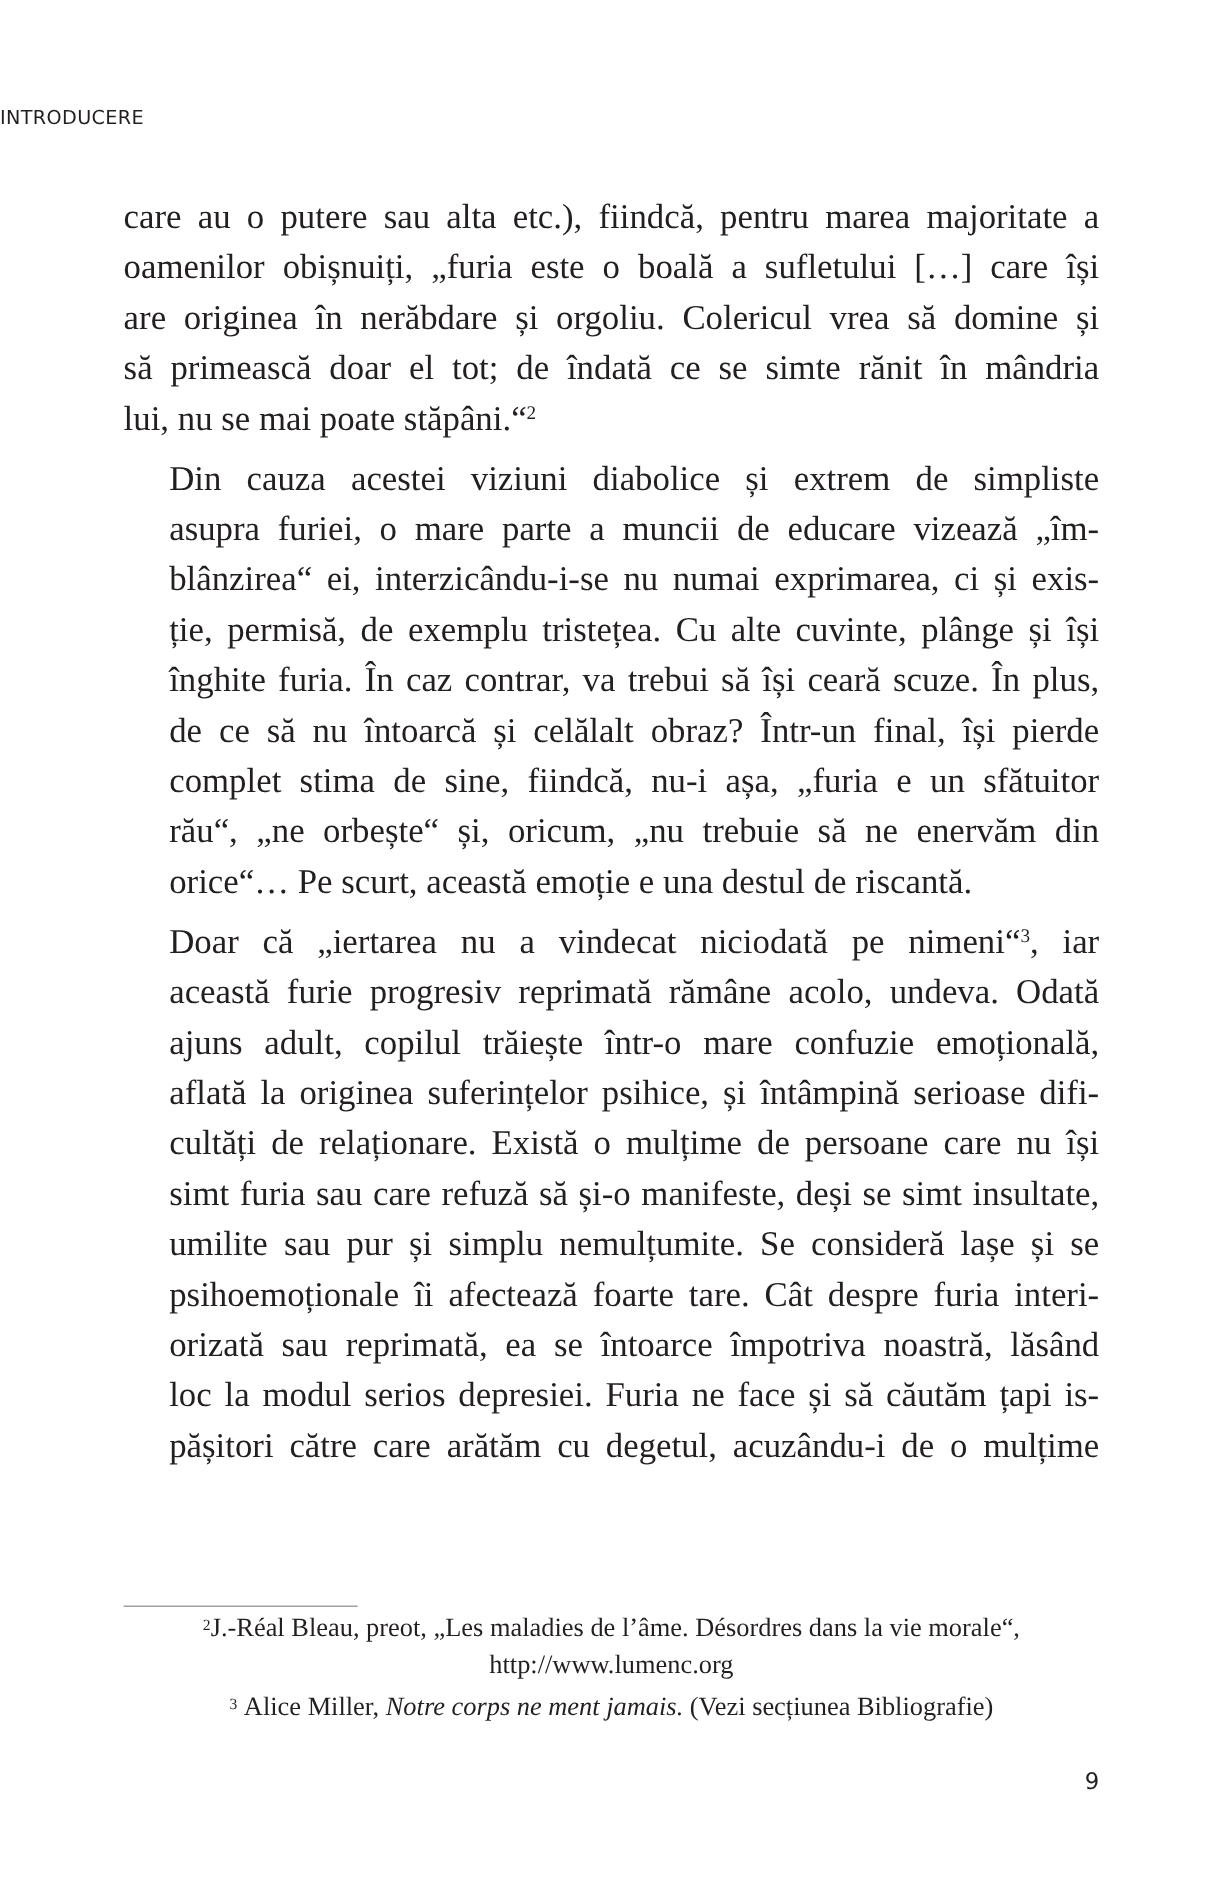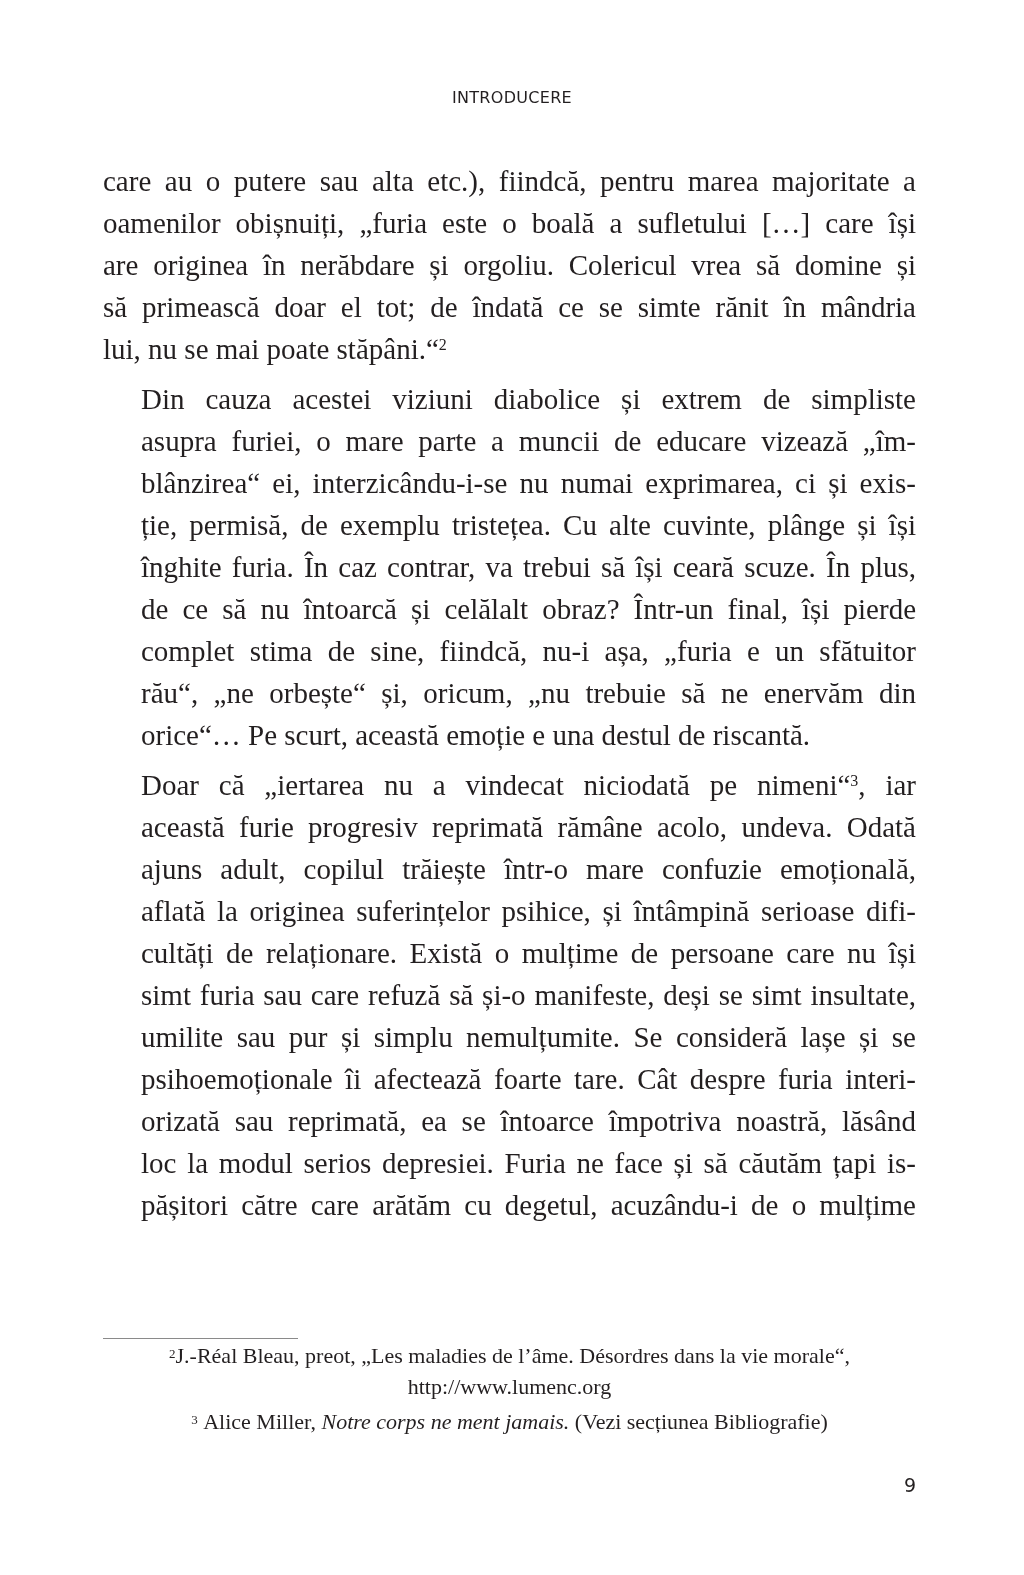--- a/index.html
+++ b/index.html
@@ -12,21 +12,21 @@
       height: 1575px;
       position: relative;
       overflow: hidden;
       color: #231f20;
     }
     .running-head {
       position: absolute;
       top: 88px;
       left: 0;
       width: 1024px;
-      text-align: center;
+      text-align: left;
       font-family: "DejaVu Sans", sans-serif;
       font-size: 16px;
       letter-spacing: 0.3px;
       color: #231f20;
     }
     .body-text {
       position: absolute;
       top: 160px;
       left: 103px;
       width: 813px;

